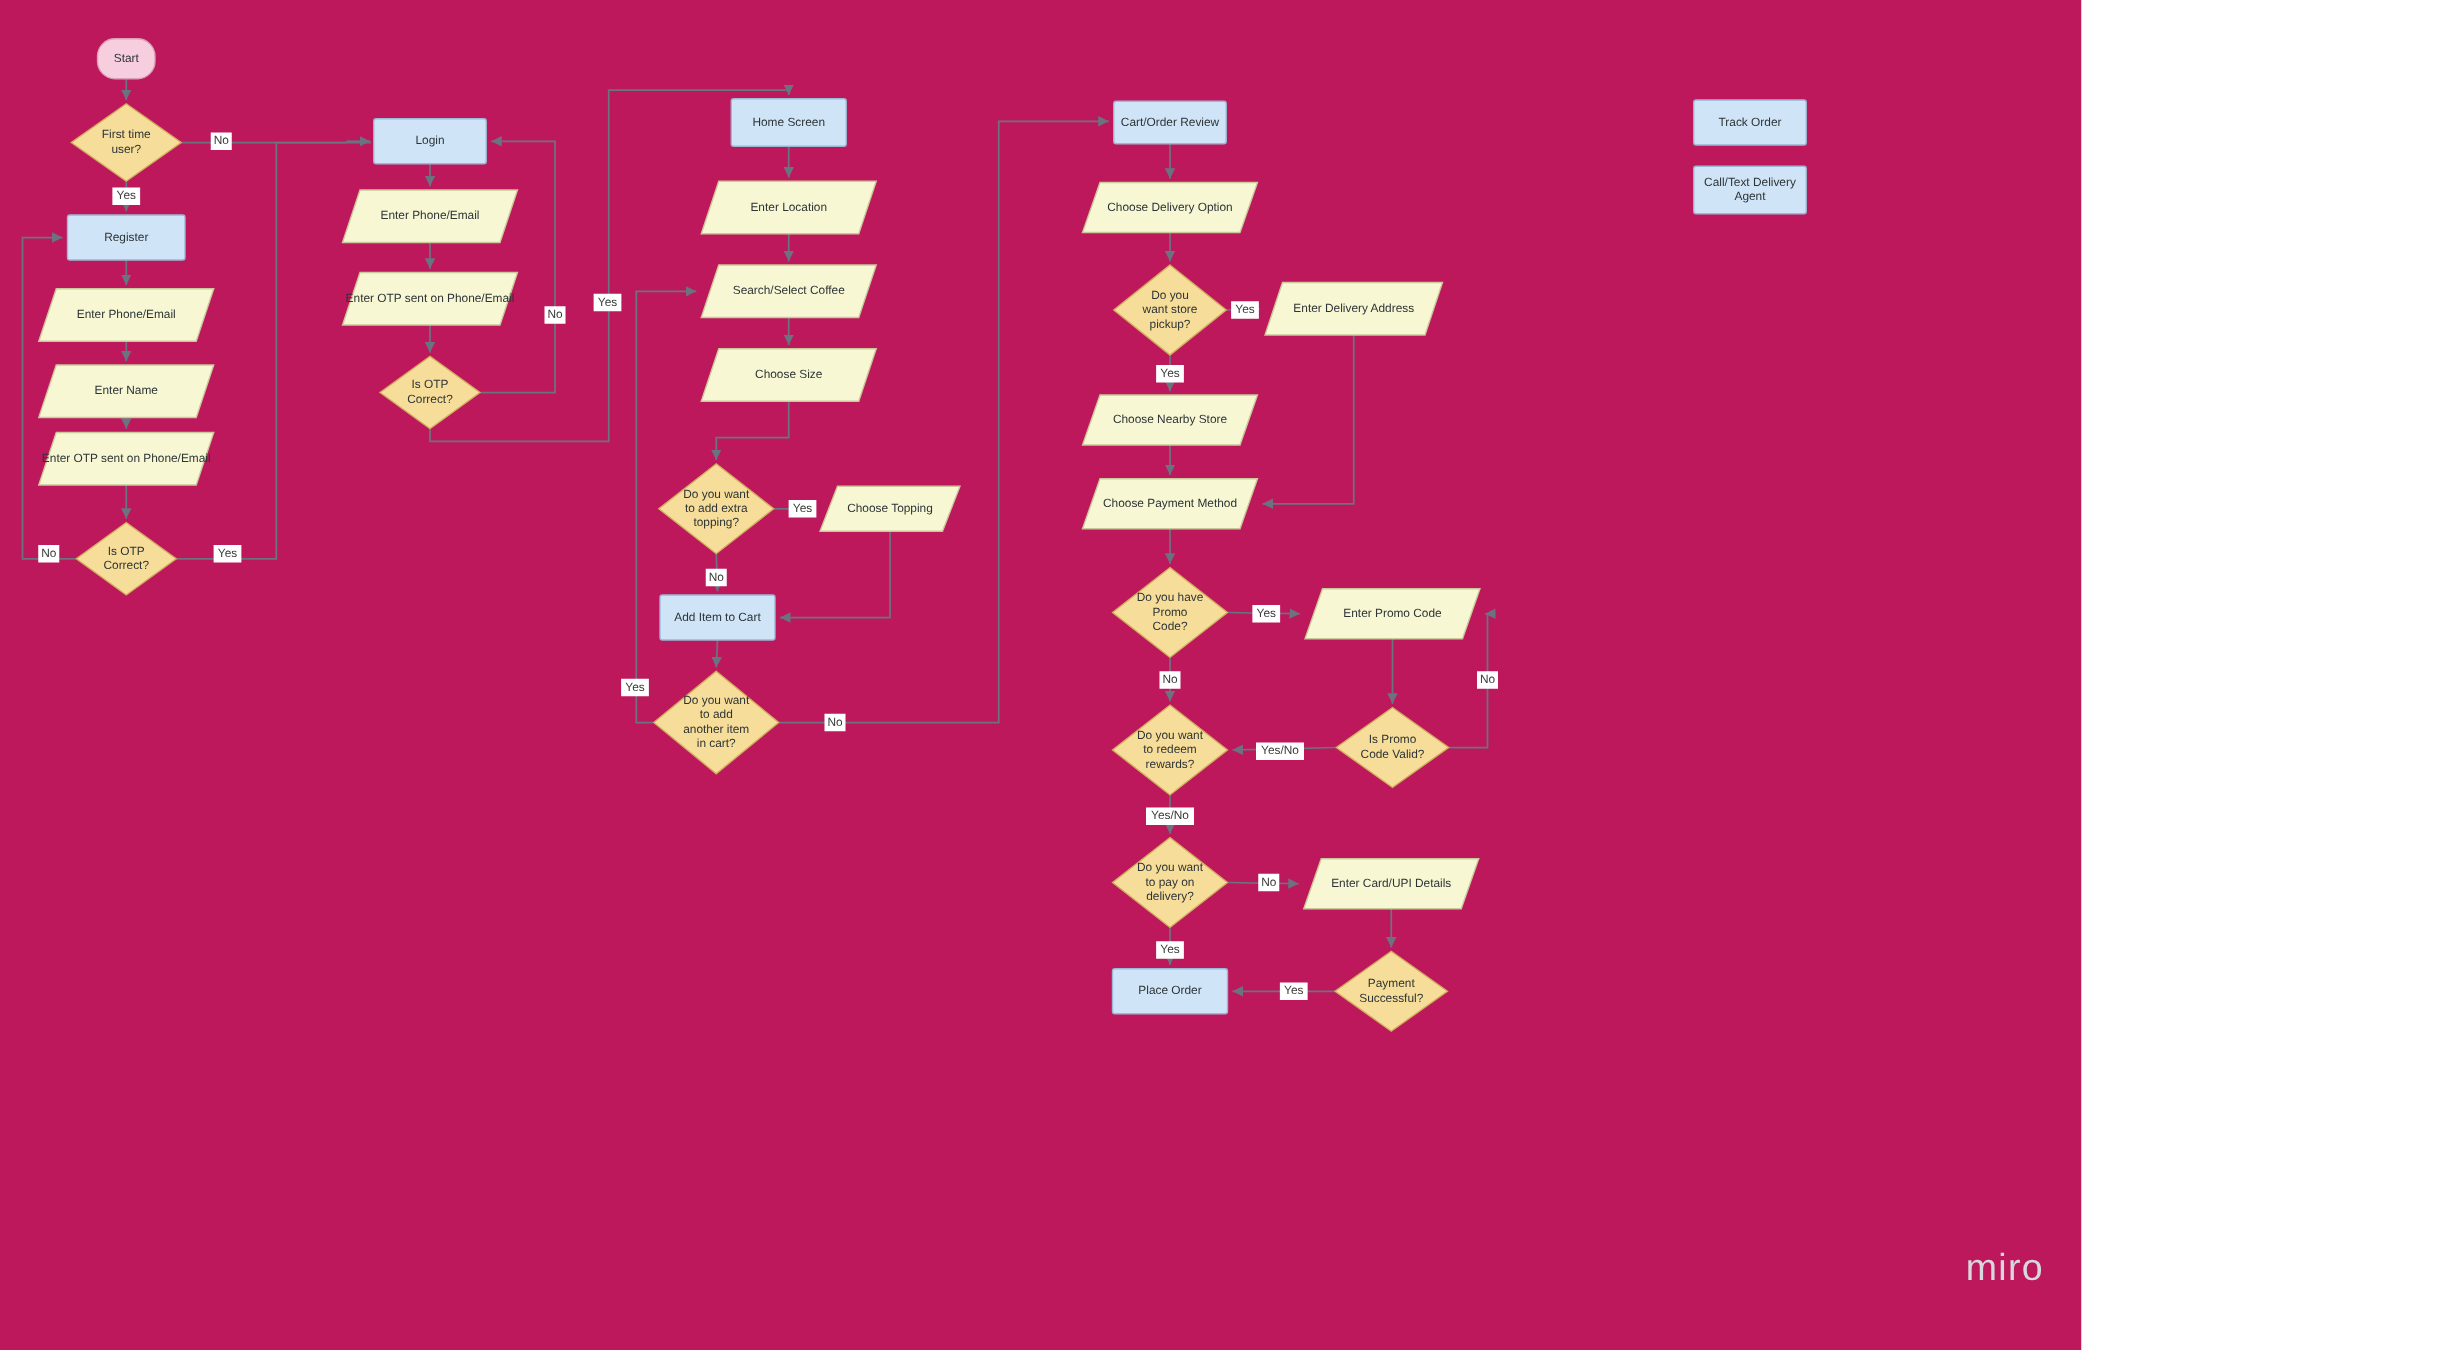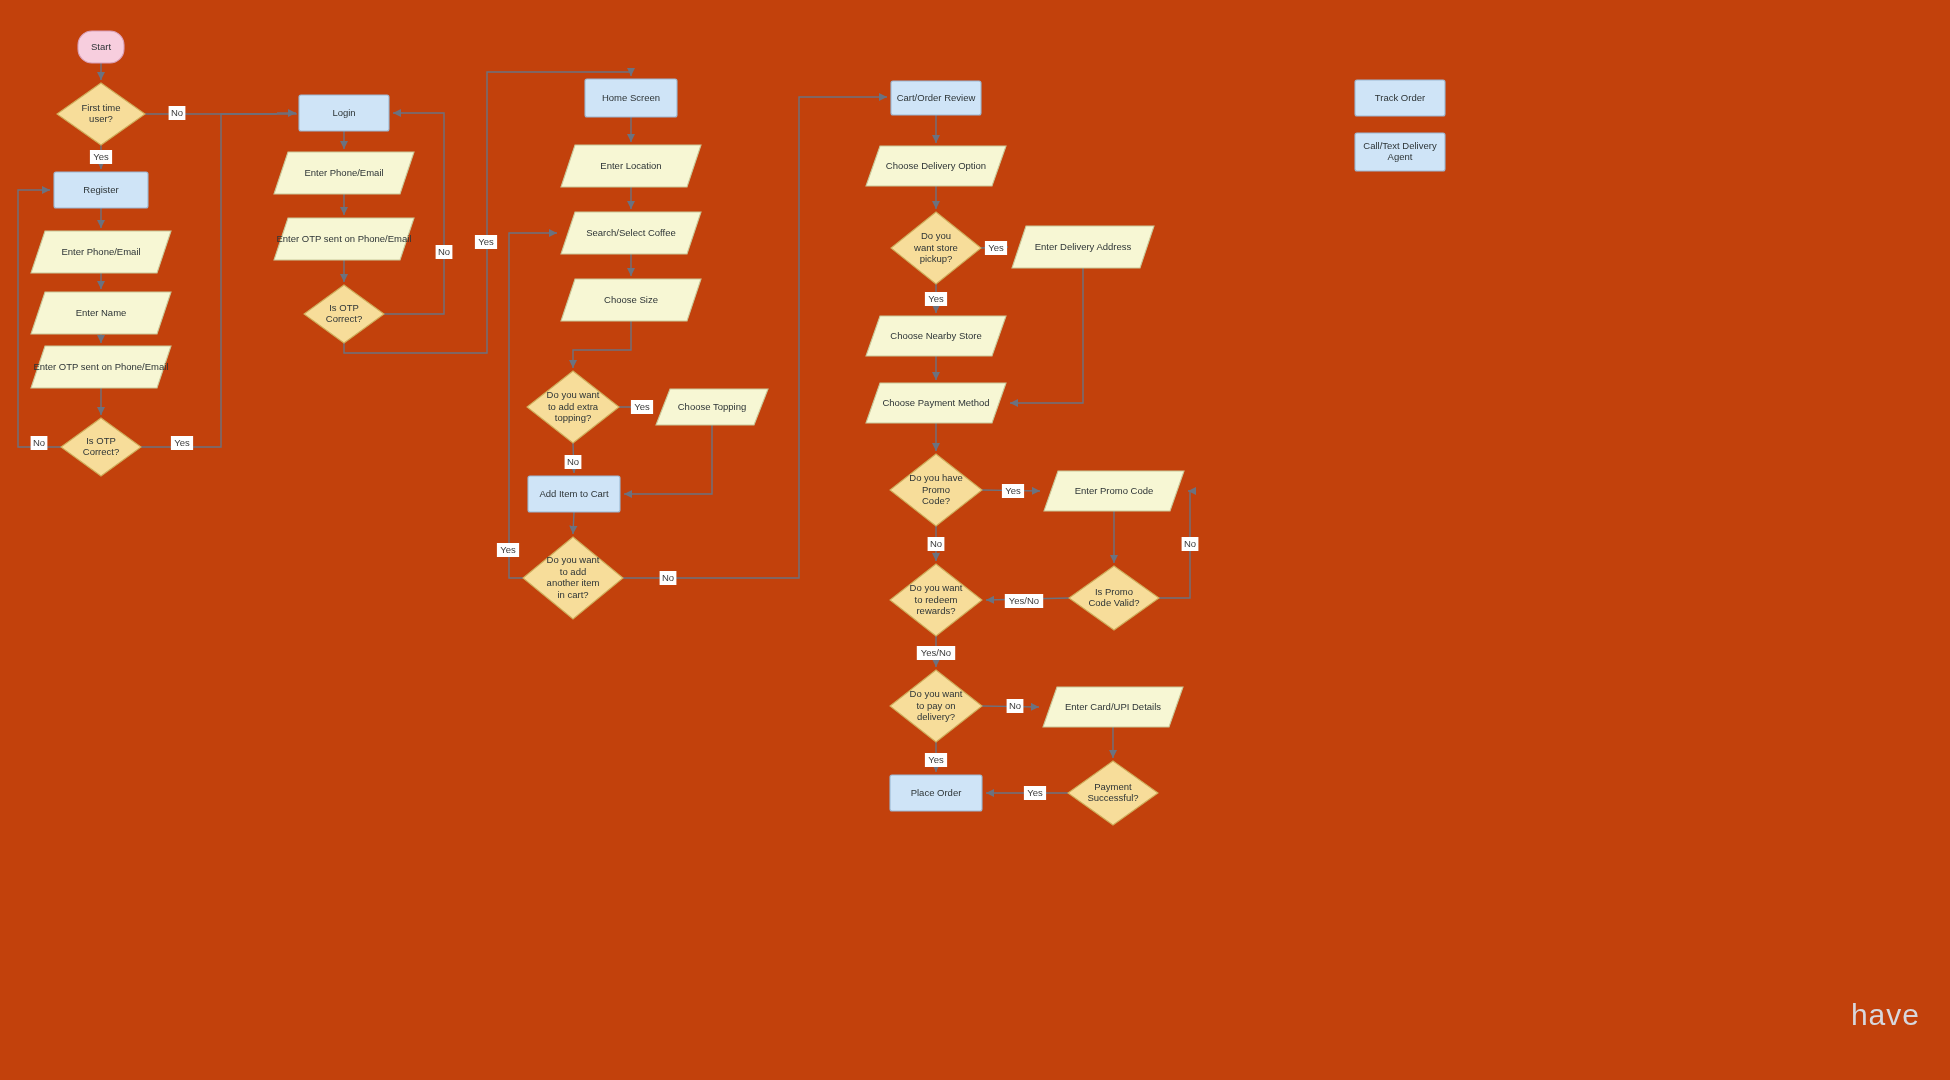--- a/index.html
+++ b/index.html
@@ -2,23 +2,23 @@
 <html><head>
 <meta charset="utf-8">
 <style>
   html, body {
     margin: 0;
     padding: 0;
     background: #ffffff;
   }
   #canvas {
     position: relative;
-    width: 1950px;
+    width: 1665px;
     height: 1080px;
-    background: #c2410c;
+    background: #be185d;
     overflow: hidden;
     font-family: "Liberation Sans", sans-serif;
   }
   svg#flow {
     position: absolute;
     left: 0;
     top: 0;
     width: 1950px;
     height: 1080px;
   }
@@ -317,14 +317,14 @@
         <text x="936" y="653" class="edge-label">Yes/No</text>
         <rect x="1006.6" y="699" width="16.8" height="14" class="edge-label-bg"></rect>
         <text x="1015" y="706" class="edge-label">No</text>
         <rect x="924.9" y="753" width="22.200000000000003" height="14" class="edge-label-bg"></rect>
         <text x="936" y="760" class="edge-label">Yes</text>
         <rect x="1023.9" y="786" width="22.200000000000003" height="14" class="edge-label-bg"></rect>
         <text x="1035" y="793" class="edge-label">Yes</text>
       </g>
   </svg>
 
-  <div class="watermark">have</div>
+  <div class="watermark">miro</div>
 </div>
 
 </body></html>

